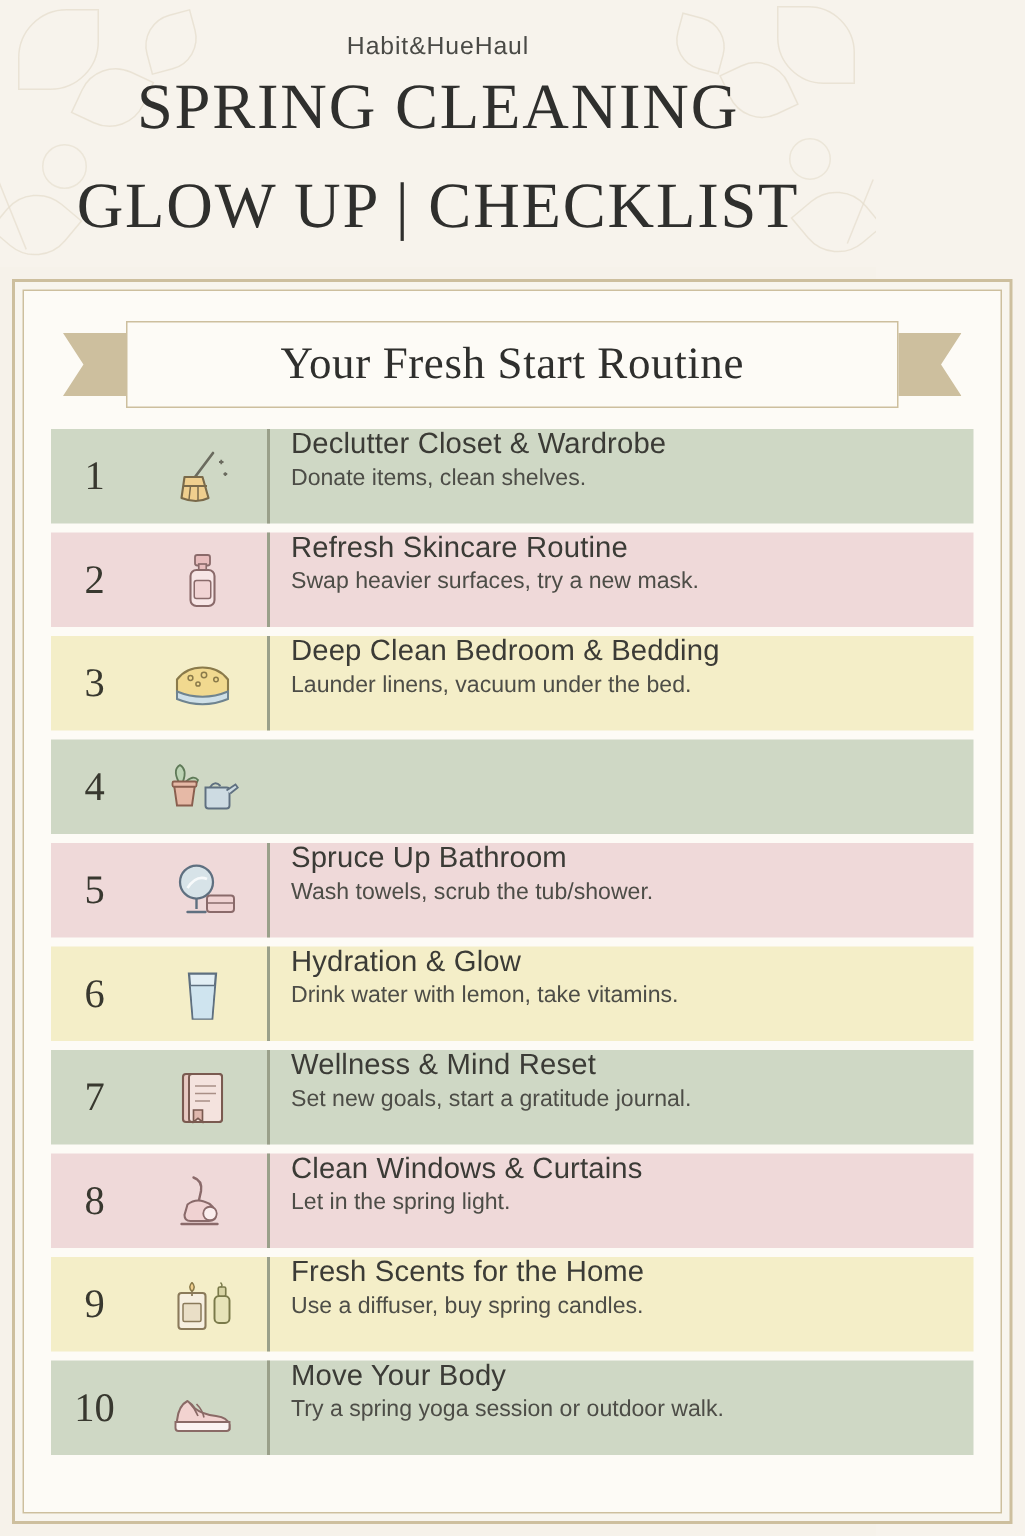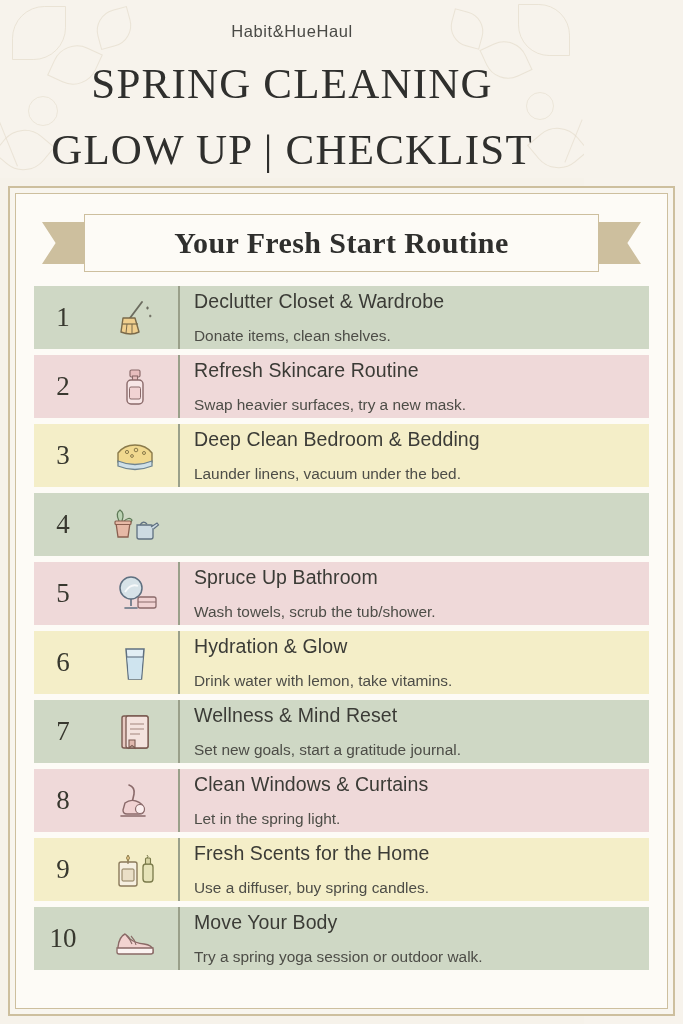--- a/index.html
+++ b/index.html
@@ -59,21 +59,21 @@
   .title-1, .title-2 {
     position: relative;
     text-align: center;
     font-family: "Liberation Serif", serif;
     color: #2f2f2d;
     letter-spacing: 1.2px;
     line-height: 1.08;
   }
   .title-1 {
     font-size: 43px;
-    margin-top: 20px;
+    margin-top: 8px;
   }
   .title-2 {
     font-size: 43px;
     margin-top: 20px;
   }
 
   
   .panel {
     position: absolute;
     left: 8px;
@@ -118,21 +118,20 @@
     border: 1.6px solid #cdbf9e;
     display: flex;
     align-items: center;
     justify-content: center;
   }
   .ribbon span {
     font-family: "Liberation Serif", serif;
     font-size: 30px;
     color: #2f2f2d;
     letter-spacing: .4px;
-    font-weight: bold;
   }
 
   
   .list { display: flex; flex-direction: column; gap: 6px; }
   .row {
     display: flex;
     align-items: stretch;
     height: 63px;
   }
   .row .num {
@@ -149,36 +148,35 @@
     width: 86px;
     flex: 0 0 86px;
     display: flex;
     align-items: center;
     justify-content: center;
   }
   .row .txt {
     flex: 1 1 auto;
     display: flex;
     flex-direction: column;
-    justify-content: center;
     padding-left: 14px;
     padding-right: 8px;
     border-left: 2.5px solid #9aa08a;
   }
   .row .t {
     font-size: 19.5px;
     color: #3b3b36;
     line-height: 1.12;
     letter-spacing: .1px;
   }
   .row .s {
     font-size: 15.4px;
     color: #4d4d47;
     line-height: 1.15;
-    margin-top: 14px;
+    margin-top: 2px;
   }
 
   .bg-green  { background: #cfd8c5; }
   .bg-pink   { background: #efd9d9; }
   .bg-yellow { background: #f4eec8; }
 
   svg { display: block; }
 </style>
 </head>
 <body>

